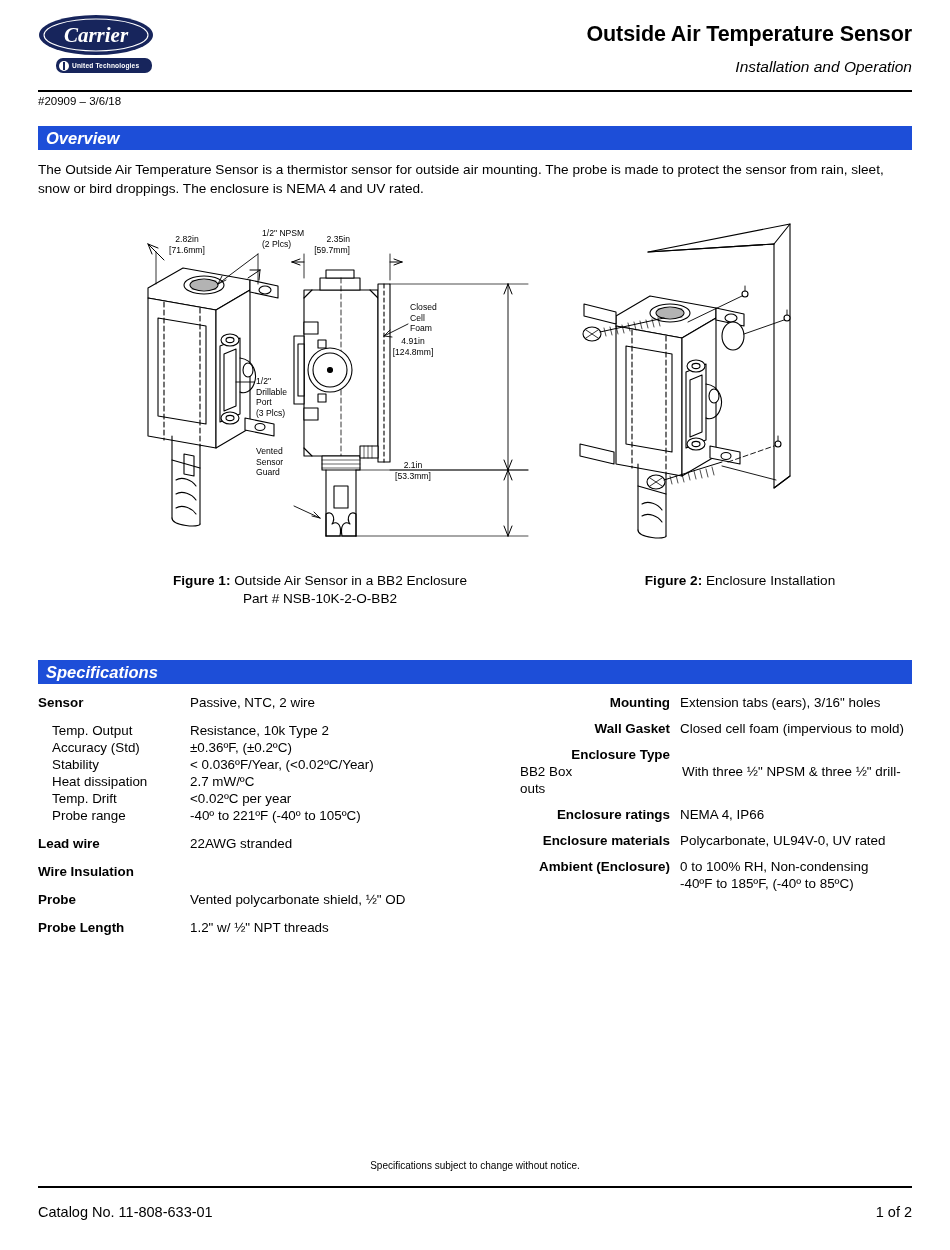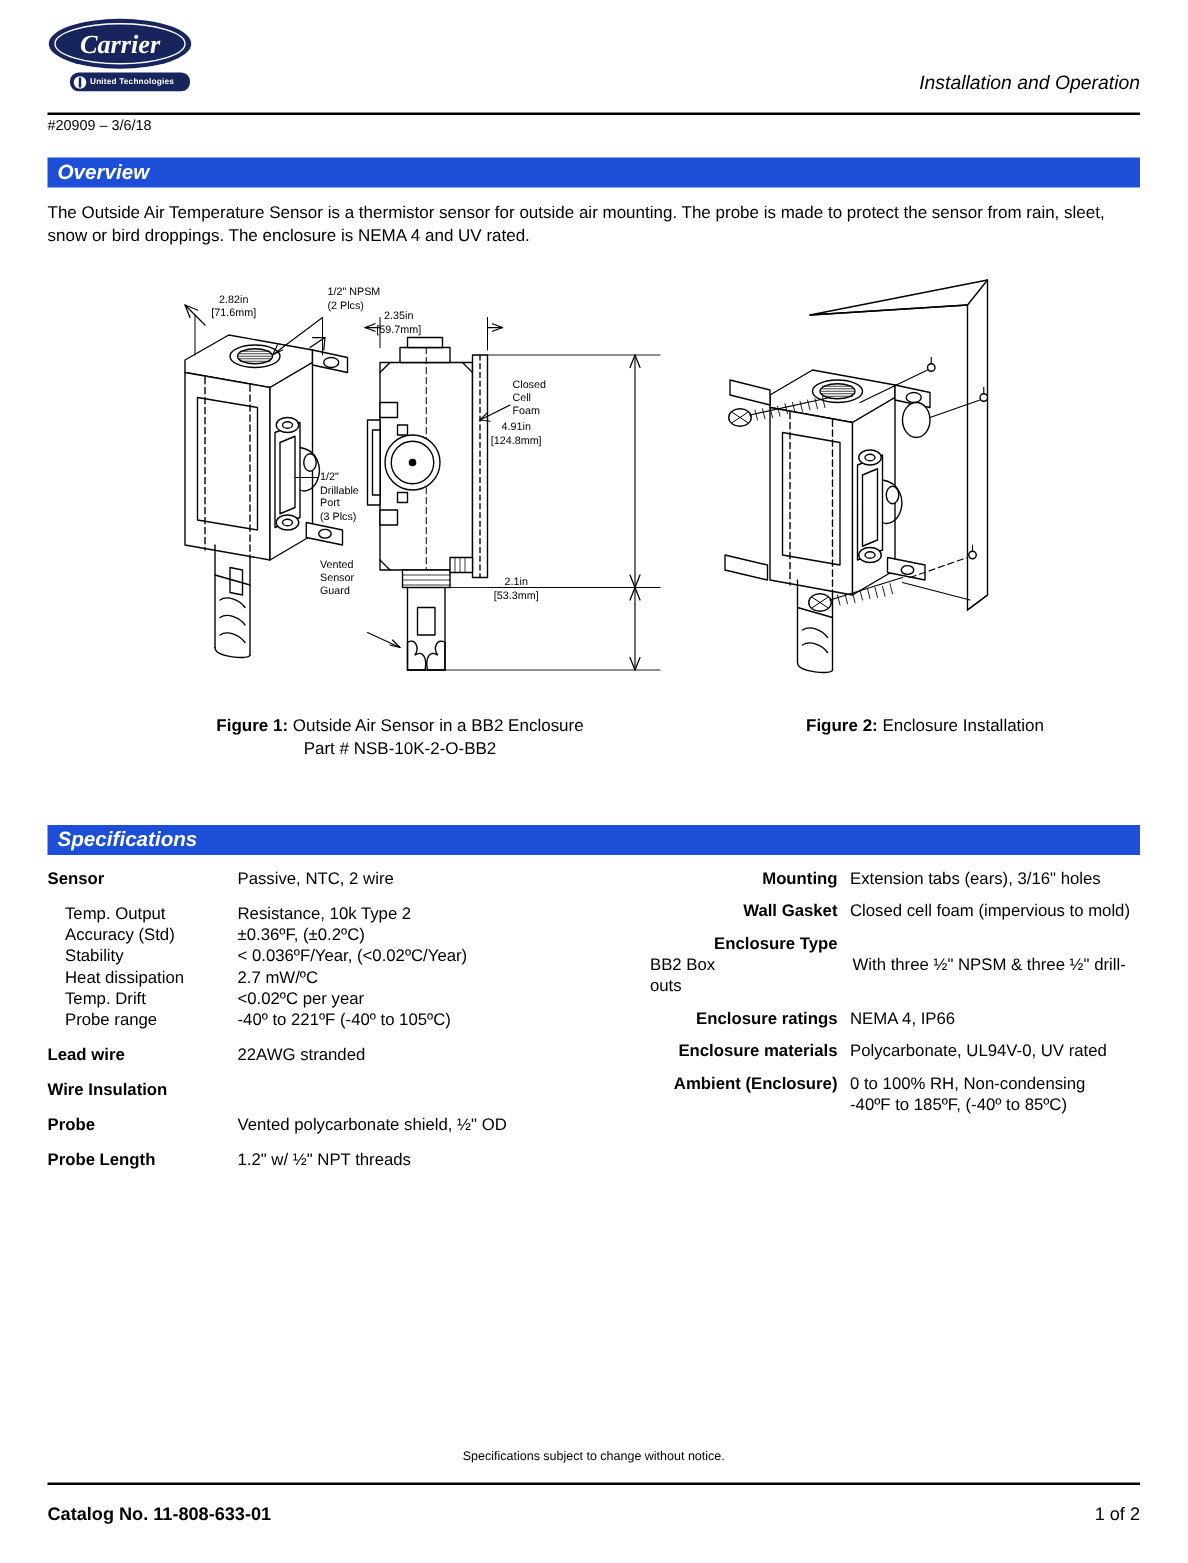--- a/index.html
+++ b/index.html
@@ -220,21 +220,20 @@
   .footer-rule {
     position: absolute;
     left: 38px; top: 1186px;
     width: 874px; height: 2px;
     background: #000000;
   }
   .catalog-no {
     position: absolute;
     left: 38px; top: 1204px;
     font-size: 14.5px;
-    font-weight: bold;
   }
   .page-no {
     position: absolute;
     right: 38px; top: 1204px;
     font-size: 14.5px;
     text-align: right;
   }
 </style>
 </head>
 <body>
@@ -248,20 +247,21 @@
         <ellipse cx="58" cy="21" rx="57" ry="20" fill="#17255c"></ellipse>
         <ellipse cx="58" cy="21" rx="52" ry="16" fill="none" stroke="#ffffff" stroke-width="1.1"></ellipse>
         <text x="58" y="28" text-anchor="middle" fill="#ffffff" font-family="'Liberation Serif', serif" font-size="21" font-style="italic" font-weight="bold">Carrier</text>
       </svg>
       <div class="logo-ut">
         <span class="ut-mark"></span>
         <span class="ut-text">United Technologies</span>
       </div>
     </div>
 
+    <div class="doc-title">Outside Air Temperature Sensor</div>
     <div class="doc-subtitle">Installation and Operation</div>
     <div class="header-rule"></div>
     <div class="doc-num">#20909 – 3/6/18</div>
   </div>
 
   <div class="section-bar" id="overview-bar">
     <span>Overview</span>
   </div>
   <div class="overview-text">The Outside Air Temperature Sensor is a thermistor sensor for outside air mounting. The probe is made to protect the sensor from rain, sleet, snow or bird droppings. The enclosure is NEMA 4 and UV rated.</div>
 
@@ -381,21 +381,21 @@
         <path d="M276 118 L300 106" stroke-width="0.9"></path>
         <path d="M276 118 L282 112 M276 118 L284 119" stroke-width="0.9"></path>
 
         <path d="M186 288 L212 300" stroke-width="0.9"></path>
         <path d="M212 300 L204 298 M212 300 L206 294" stroke-width="0.9"></path>
       </g>
     </svg>
 
     <div class="dim-label" style="left:118px; top:16px; width:62px; text-align:center;">2.82in
 [71.6mm]</div>
-    <div class="dim-label" style="left:250px; top:16px; width:62px; text-align:center;margin-top:13px;">2.35in
+    <div class="dim-label" style="left:250px; top:16px; width:62px; text-align:right;">2.35in
 [59.7mm]</div>
     <div class="dim-label" style="left:342px; top:118px; width:66px; text-align:center;">4.91in
 [124.8mm]</div>
     <div class="dim-label" style="left:344px; top:242px; width:62px; text-align:center;">2.1in
 [53.3mm]</div>
 
     <div class="dim-label" style="left:224px; top:10px;">1/2" NPSM
 (2 Plcs)</div>
     <div class="dim-label" style="left:218px; top:158px;">1/2"
 Drillable

